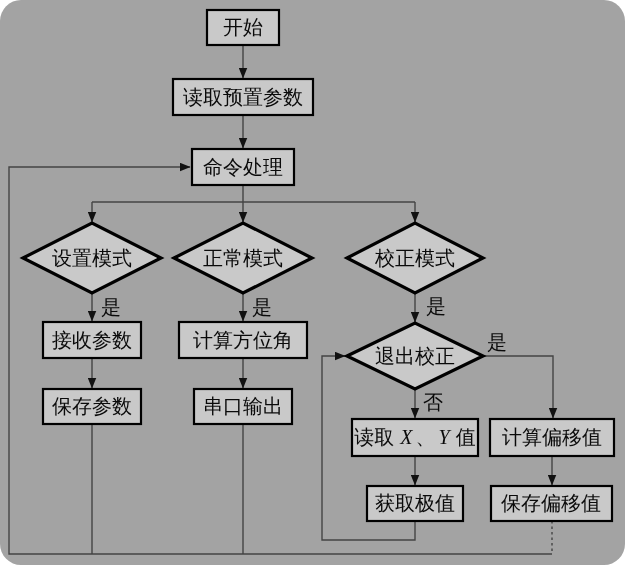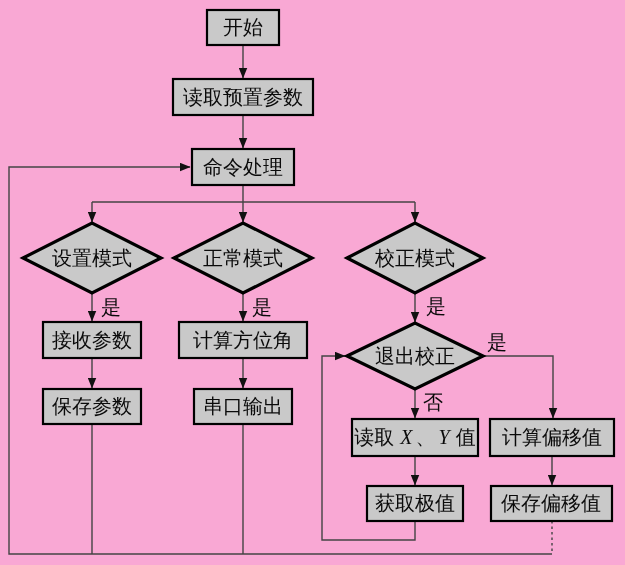--- a/index.html
+++ b/index.html
@@ -1,20 +1,21 @@
 <!DOCTYPE html>
 <html><head>
 <meta charset="utf-8">
 <style>
   html,body{margin:0;padding:0;background:#ffffff;}
   .canvas{
     position:relative;
     width:625px;height:565px;
-    background:#f9a8d4;
+    background:#a3a3a3;
     font-family:"Liberation Sans","DejaVu Sans",sans-serif;
+    border-radius:21px;
   }
   svg{display:block;}
   .node-label{
     font-family:"Liberation Sans","DejaVu Sans",sans-serif;
     font-size:20px;
     fill:#0a0a0a;
   }
   .edge-label{
     font-family:"Liberation Sans","DejaVu Sans",sans-serif;
     font-size:20px;

